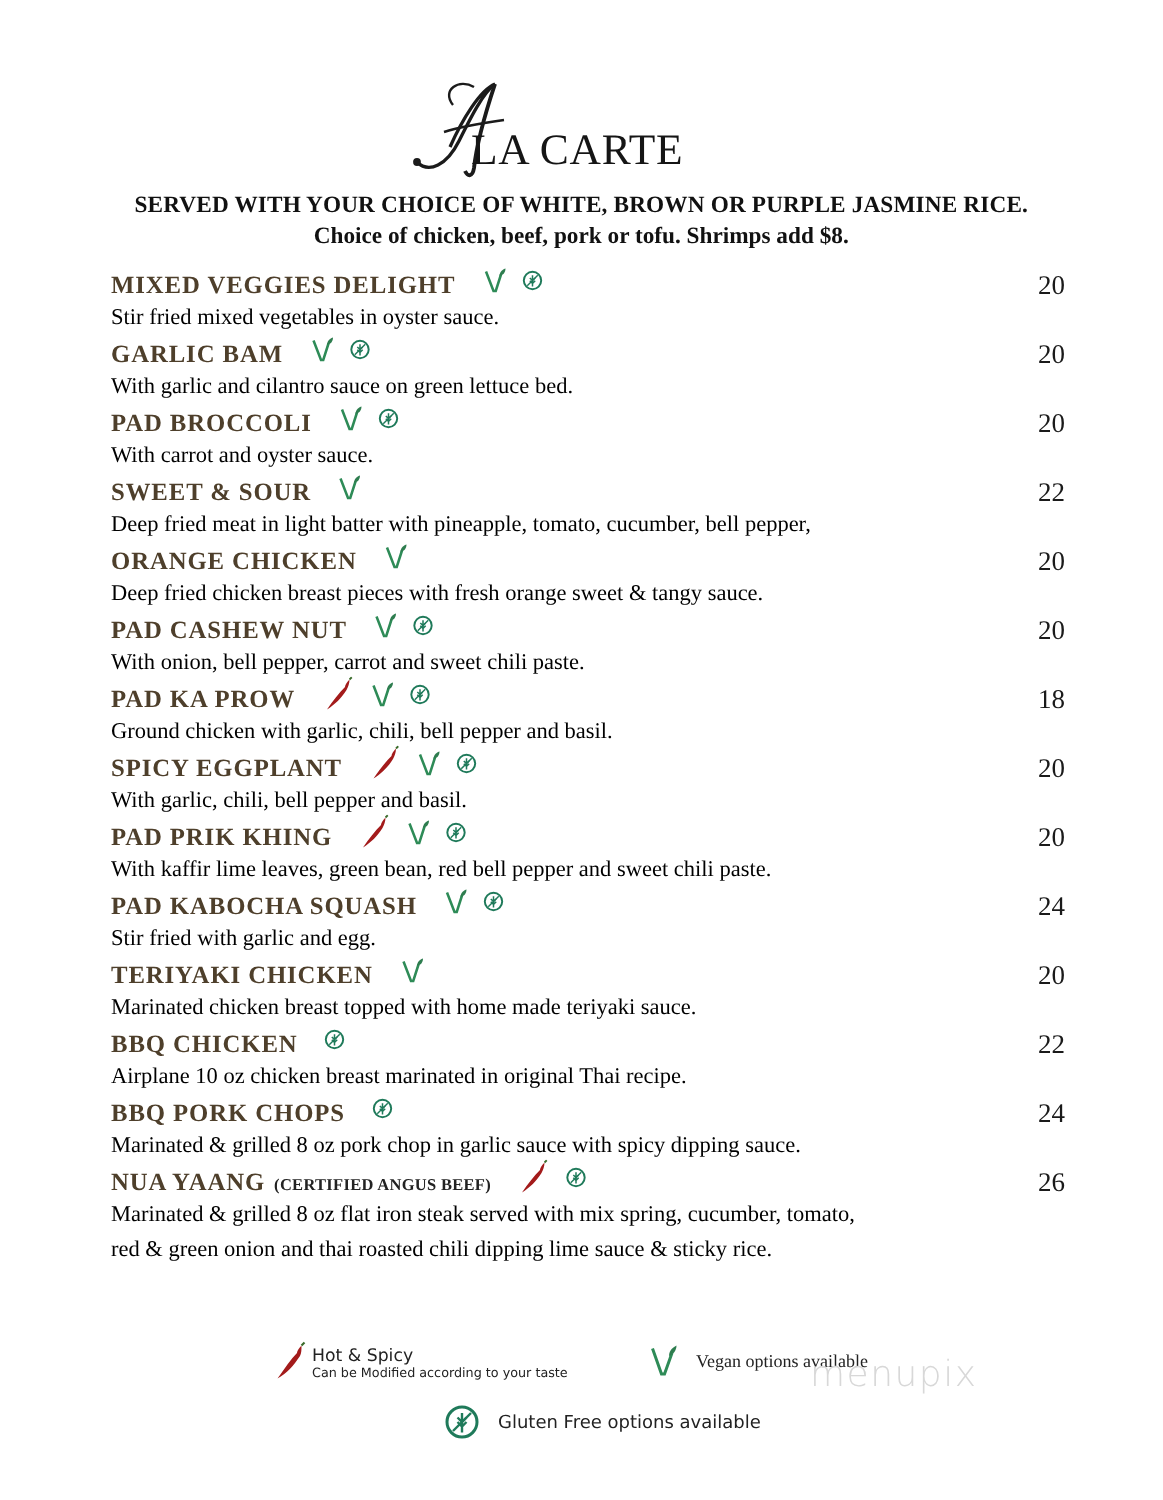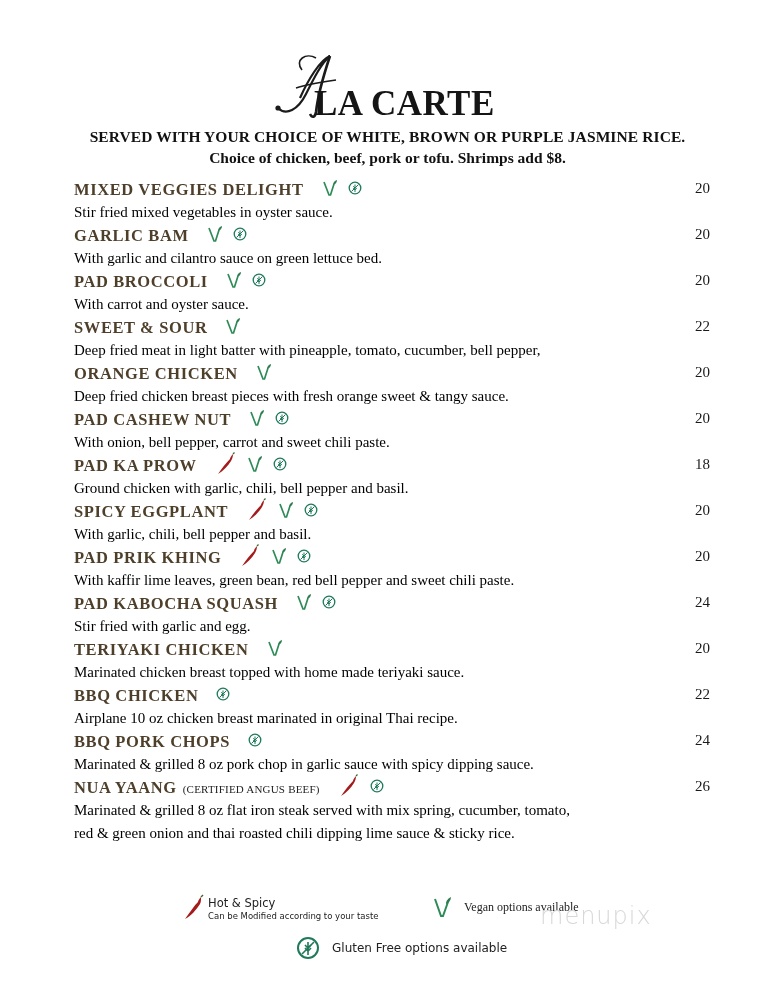--- a/index.html
+++ b/index.html
@@ -1,29 +1,29 @@
 <!DOCTYPE html>
 <html><head>
 <meta charset="utf-8">
 <style>
   html, body { margin:0; padding:0; }
   body { width:775px; height:1000px; background:#ffffff; position:relative; overflow:hidden;
          font-family:"Liberation Serif", "DejaVu Serif", serif; color:#1a1a1a; }
   .title-wrap { position:absolute; left:0; top:48px; width:775px; height:72px; }
   .script-flourish { position:absolute; left:272px; top:2px; width:80px; height:70px; }
-  .title-text { position:absolute; left:314px; top:36px; font-size:35px; font-weight:bold; letter-spacing:0.5px; color:#151515; }
+  .title-text { position:absolute; left:314px; top:36px; font-size:29px; font-weight:normal; letter-spacing:0.5px; color:#151515; }
   .subhead1 { position:absolute; left:0; width:775px; top:128px; text-align:center; font-size:15.5px; font-weight:bold; color:#111; letter-spacing:0.1px; }
   .subhead2 { position:absolute; left:0; width:775px; top:149px; text-align:center; font-size:15.5px; font-weight:bold; color:#111; }
   .items { position:absolute; left:74px; top:178px; width:636px; }
   .item { position:relative; }
   .name-row { height:23px; display:flex; align-items:center; position:relative; }
   .name { font-size:16.5px; font-weight:bold; color:#4e3f2b; letter-spacing:0.6px; white-space:nowrap; }
-  .note { font-size:11px; font-weight:normal; color:#222; letter-spacing:0.2px; margin-left:6px; }
+  .note { font-size:11px; font-weight:bold; color:#222; letter-spacing:0.2px; margin-left:6px; }
   .icons { display:flex; align-items:center; margin-left:18px; gap:10px; }
-  .price { position:absolute; right:0; top:2px; font-size:15px; color:#1a1a1a; }
+  .price { position:absolute; right:0; top:2px; font-size:18px; color:#1a1a1a; }
   .desc { font-size:15px; line-height:23px; color:#000000; white-space:nowrap; }
   .ico { display:inline-block; }
   .legend { position:absolute; left:0; top:888px; width:775px; height:80px; font-family:"DejaVu Sans", sans-serif; }
   .leg-hot { position:absolute; left:182px; top:6px; display:flex; align-items:flex-end; }
   .leg-hot .t1 { font-size:11.5px; color:#222; line-height:13px; }
   .leg-hot .t2 { font-size:8.5px; color:#222; line-height:12px; }
   .leg-vegan { position:absolute; left:432px; top:8px; display:flex; align-items:center; gap:12px; font-size:12px; color:#222;font-family:Liberation Serif, serif; }
   .leg-gf { position:absolute; left:296px; top:48px; display:flex; align-items:center; gap:12px; font-size:12px; color:#222; }
   .watermark { position:absolute; left:540px; top:902px; font-family:"DejaVu Sans", sans-serif; font-size:24px; color:#d8d8d8; letter-spacing:1px; font-weight:300; }
 </style>

